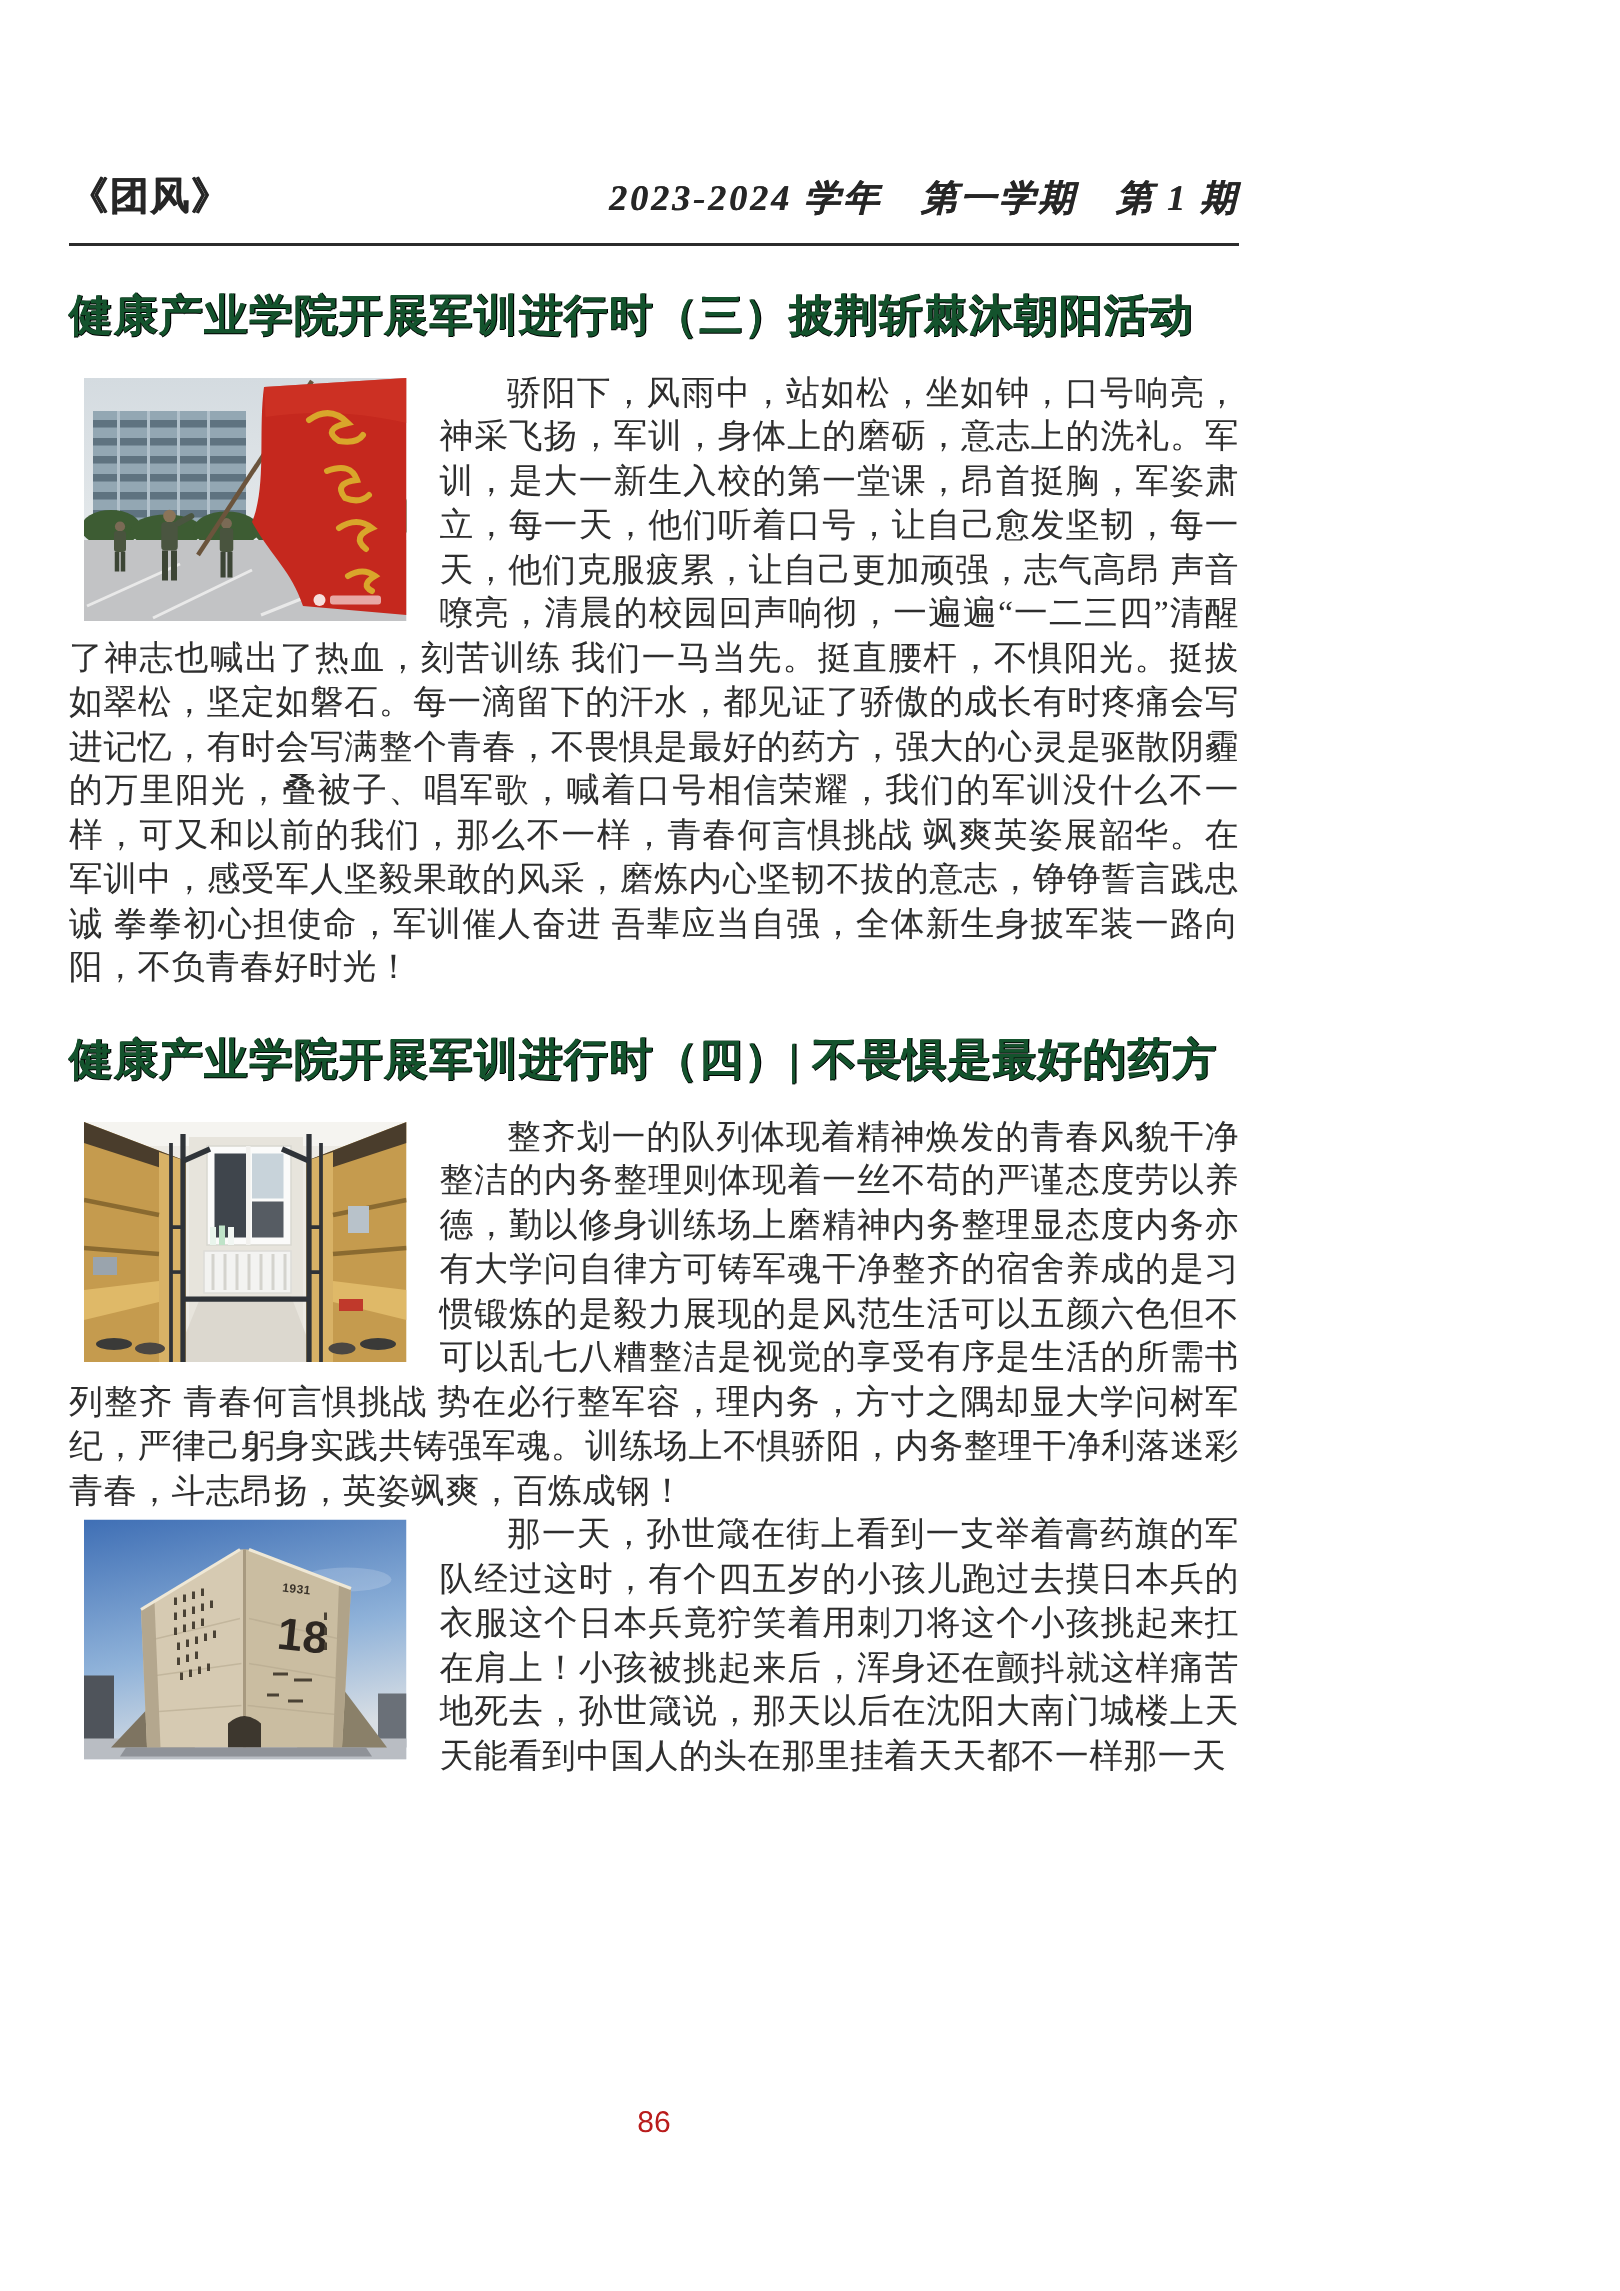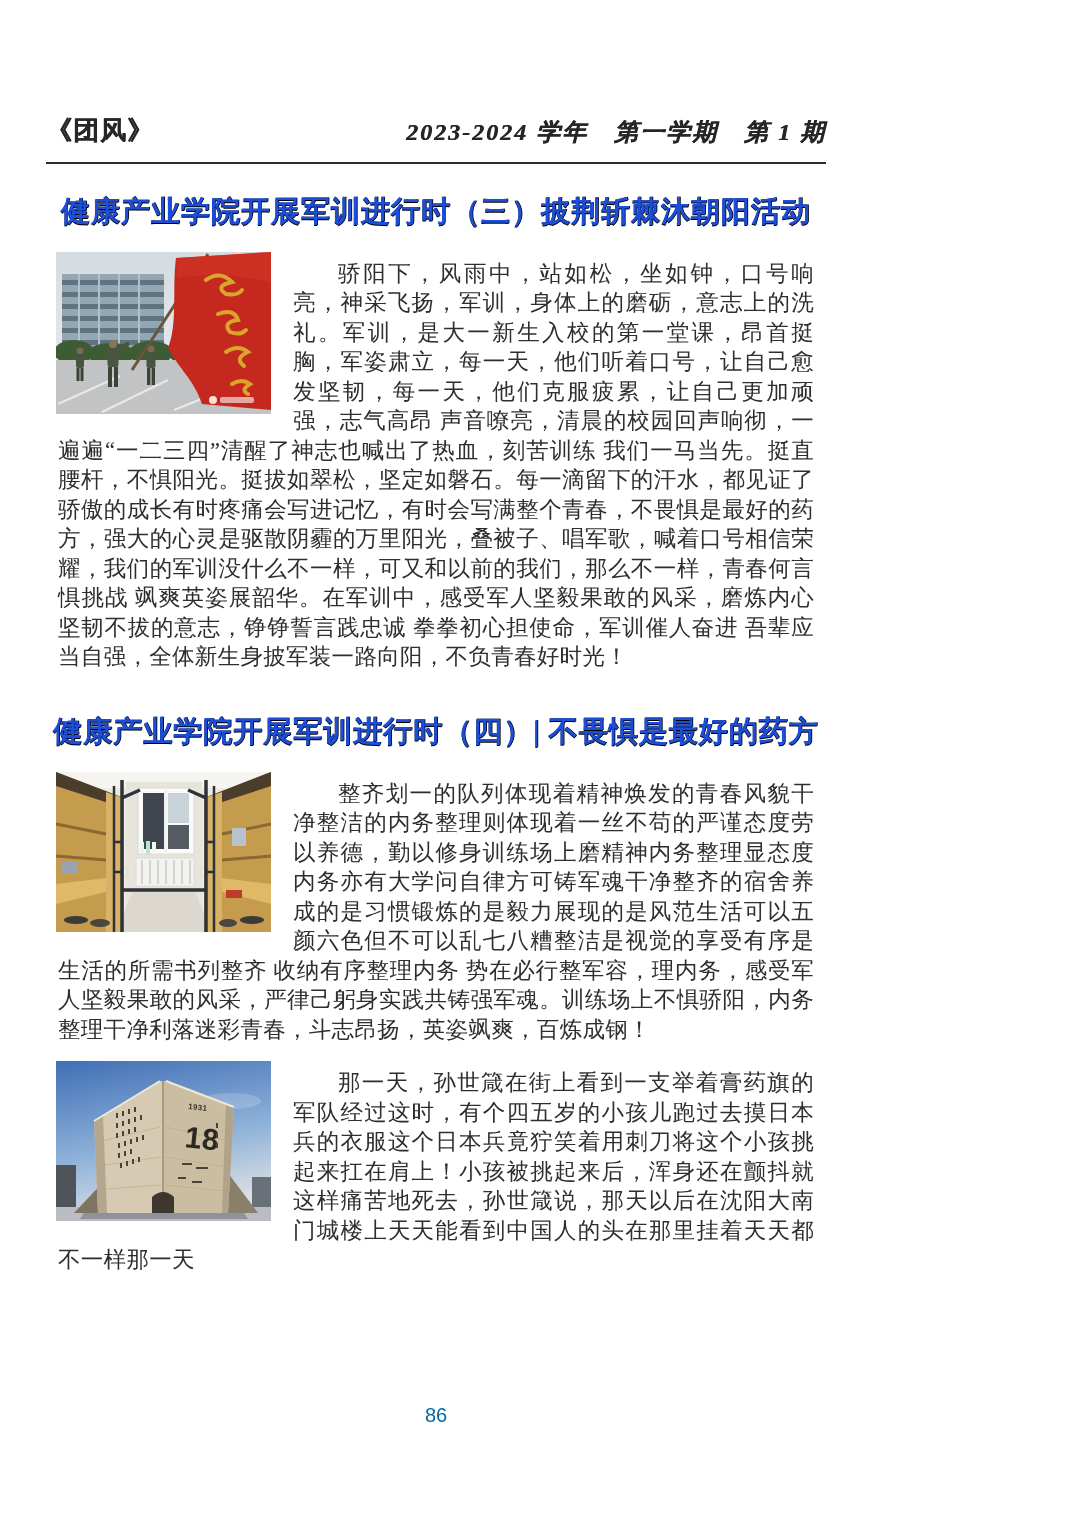--- a/index.html
+++ b/index.html
@@ -18,39 +18,39 @@
     font-size:26px;font-weight:bold;letter-spacing:1px;
     text-shadow:.5px 0 currentColor;
   }
   .issue-info{
     font-size:24px;font-weight:bold;font-style:italic;letter-spacing:2px;
     text-shadow:.4px 0 currentColor;
     margin-top:44px;
   }
   
   .article-title{
-    margin:30px 0 18px 0;text-align:center;font-size:29px;line-height:1.2;
-    font-weight:900;color:#1d4ed8;letter-spacing:1px;
+    margin:30px 0 18px 0;text-align:left;font-size:29px;line-height:1.2;
+    font-weight:900;color:#14532d;letter-spacing:1px;
     text-shadow:.8px 0 #000, 0 .5px #000;
   }
   .article-title.third{margin-top:44px;}
   
   .article-body{overflow:hidden;font-size:22.5px;line-height:29.5px;
     text-align:justify;letter-spacing:.3px;color:#2e2e2e;}
-  .article-body p{margin:12px;text-indent:2em;}
+  .article-body p{margin:0;text-indent:2em;}
   .article-body p + p{margin-top:0;}
   figure.photo{
     float:left;width:215px;margin:5px 22px 6px 10px;padding:0;
   }
   figure.photo svg{display:block;width:215px;}
   
   .page-footer{
     position:absolute;left:0;bottom:100px;width:100%;text-align:center;
     font-family:"Liberation Sans","DejaVu Sans",sans-serif;
-    font-size:20px;color:#0369a1;
+    font-size:20px;color:#b91c1c;
   }
 </style>
 </head>
 <body>
 
 <div class="page">
   <div class="content">
 
     <div class="masthead-row">
       <span class="masthead">《团风》</span>
@@ -208,21 +208,21 @@
             <line x1="150" y1="26" x2="132" y2="18"></line>
             <line x1="58" y1="14" x2="58" y2="160" stroke-width="2.5"></line>
             <line x1="158" y1="14" x2="158" y2="160" stroke-width="2.5"></line>
             <line x1="58" y1="70" x2="66" y2="70" stroke-width="2.5"></line>
             <line x1="58" y1="100" x2="66" y2="100" stroke-width="2.5"></line>
             <line x1="150" y1="70" x2="158" y2="70" stroke-width="2.5"></line>
             <line x1="150" y1="100" x2="158" y2="100" stroke-width="2.5"></line>
           </g>
         </svg>
       </figure>
-      <p>整齐划一的队列体现着精神焕发的青春风貌干净整洁的内务整理则体现着一丝不苟的严谨态度劳以养德，勤以修身训练场上磨精神内务整理显态度内务亦有大学问自律方可铸军魂干净整齐的宿舍养成的是习惯锻炼的是毅力展现的是风范生活可以五颜六色但不可以乱七八糟整洁是视觉的享受有序是生活的所需书列整齐 收纳有序整理内务 势在必行整军容，理内务，感受军人坚毅果敢的风采，严律己躬身实践共铸强军魂。训练场上不惧骄阳，内务整理干净利落迷彩青春，斗志昂扬，英姿飒爽，百炼成钢！</p>
+      <p>整齐划一的队列体现着精神焕发的青春风貌干净整洁的内务整理则体现着一丝不苟的严谨态度劳以养德，勤以修身训练场上磨精神内务整理显态度内务亦有大学问自律方可铸军魂干净整齐的宿舍养成的是习惯锻炼的是毅力展现的是风范生活可以五颜六色但不可以乱七八糟整洁是视觉的享受有序是生活的所需书列整齐 青春何言惧挑战 势在必行整军容，理内务，方寸之隅却显大学问树军纪，严律己躬身实践共铸强军魂。训练场上不惧骄阳，内务整理干净利落迷彩青春，斗志昂扬，英姿飒爽，百炼成钢！</p>
     </div>
 
     <div class="article-body">
       <figure class="photo">
         <svg viewBox="0 0 215 160" width="215" height="160">
           <defs>
             <linearGradient id="sky3" x1="0" y1="0" x2="0.25" y2="1">
               <stop offset="0" stop-color="#3f6fb5"></stop>
               <stop offset="0.6" stop-color="#8fb2d9"></stop>
               <stop offset="1" stop-color="#d8dee4"></stop>

